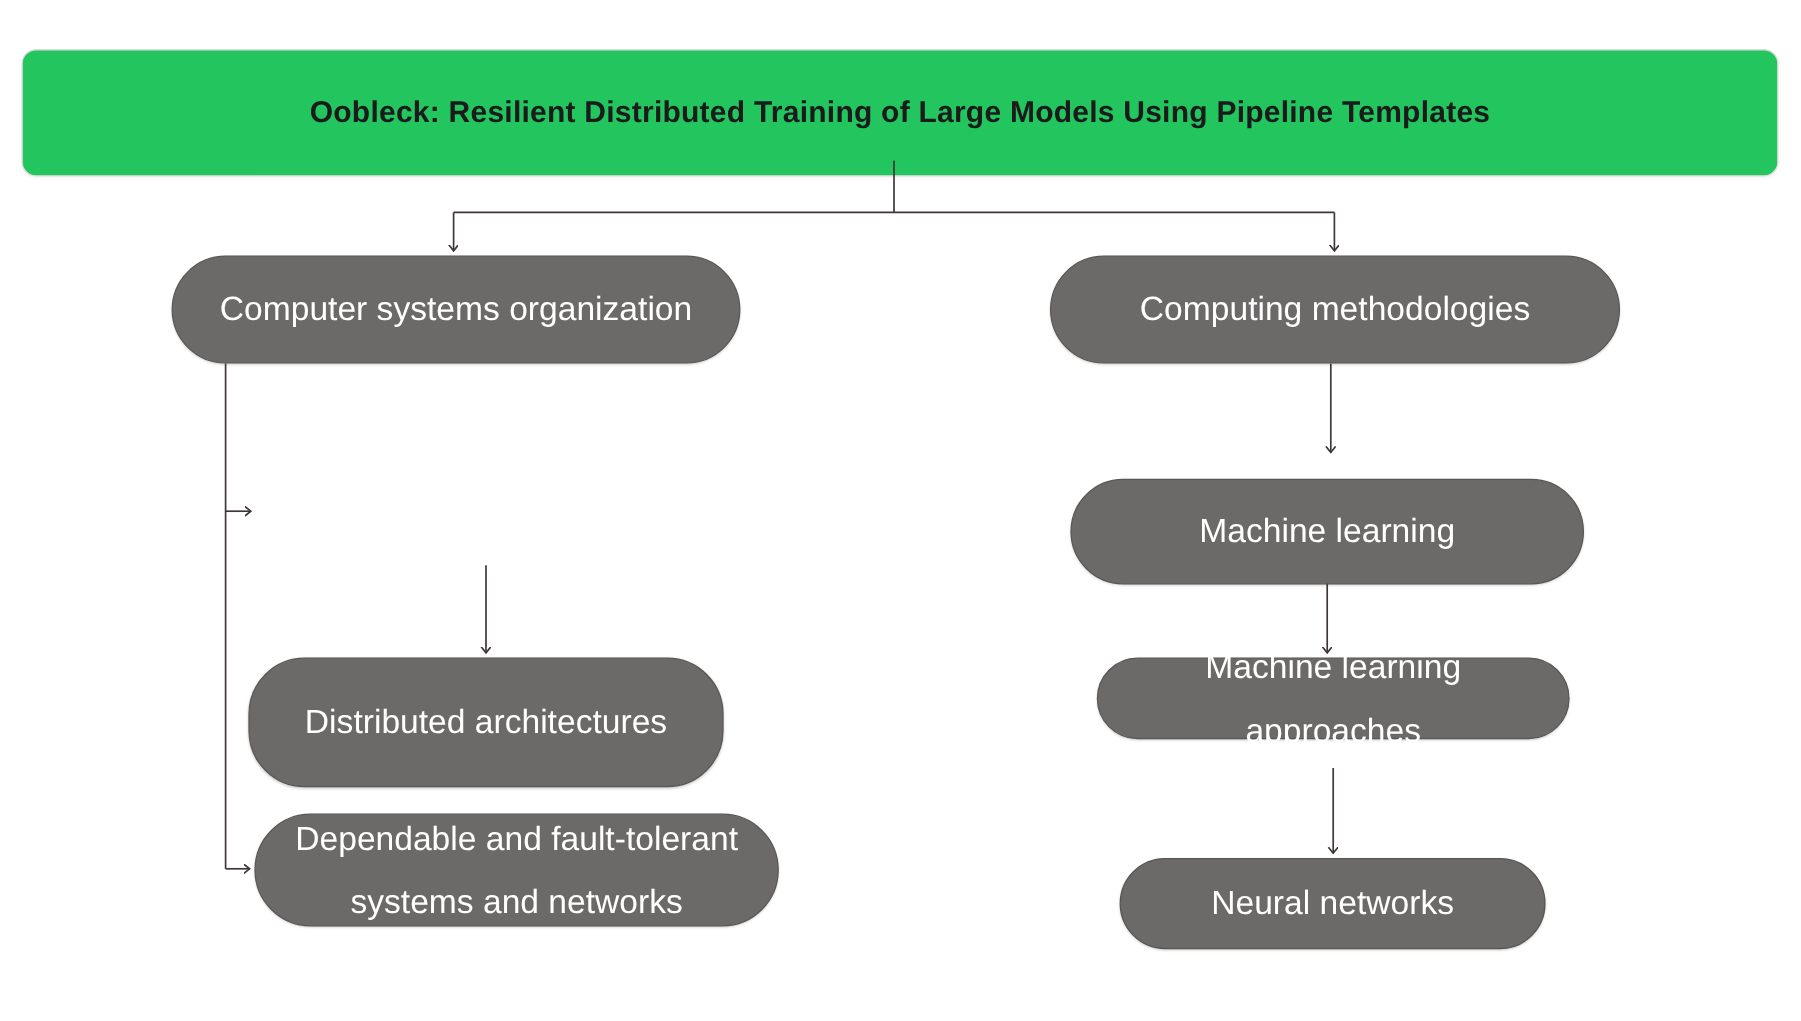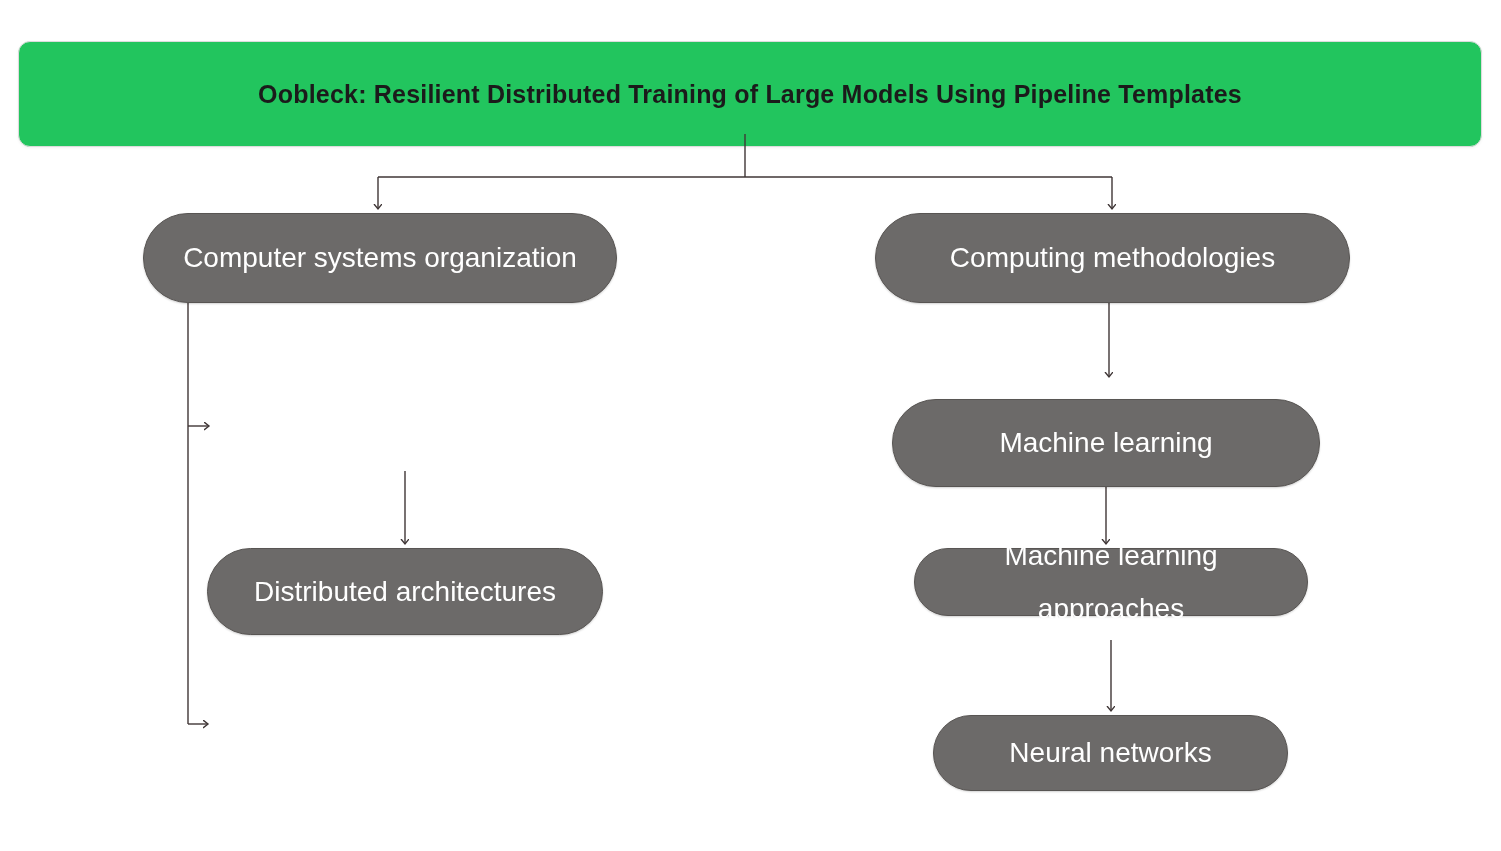--- a/index.html
+++ b/index.html
@@ -66,21 +66,21 @@
     line-height:1.9;
     display:flex; align-items:center; justify-content:center;
     text-align:center;
     box-shadow:0 1px 2px rgba(0,0,0,0.18);
     box-sizing:border-box;
     padding:0 28px;
   }
   .n-cso        {left:143px; top:213px; width:474px; height:90px;}
   .n-cm         {left:875px; top:213px; width:475px; height:90px;}
   .n-arch       {left:213px; top:381px; width:430px; height:90px;}
-  .n-distarch   {left:207px; top:548px; width:396px; height:87px;}
+  .n-distarch   {left:207px; top:548px; width:396px; height:108px;}
   .n-dependable {left:212px; top:678px; width:437px; height:94px;}
   .n-ml         {left:892px; top:381px; width:428px; height:88px;margin-top:18px;}
   .n-mla        {left:914px; top:548px; width:394px; height:68px;}
   .n-nn         {left:933px; top:715px; width:355px; height:76px;}
 </style>
 </head>
 <body>
 
 <div class="stage">
 
@@ -107,20 +107,21 @@
     <path d="M1111,640 L1111,711" marker-end="url(#arrow)"></path>
   </svg>
 
   <div class="node n-cso">Computer systems organization</div>
 
   <div class="node n-cm">Computing methodologies</div>
 
 
   <div class="node n-distarch">Distributed architectures</div>
 
+  <div class="node n-dependable">Dependable and fault-tolerant systems and networks</div>
 
   <div class="node n-ml">Machine learning</div>
 
   <div class="node n-mla">Machine learning approaches</div>
 
   <div class="node n-nn">Neural networks</div>
 
 </div>
 
 </body></html>

